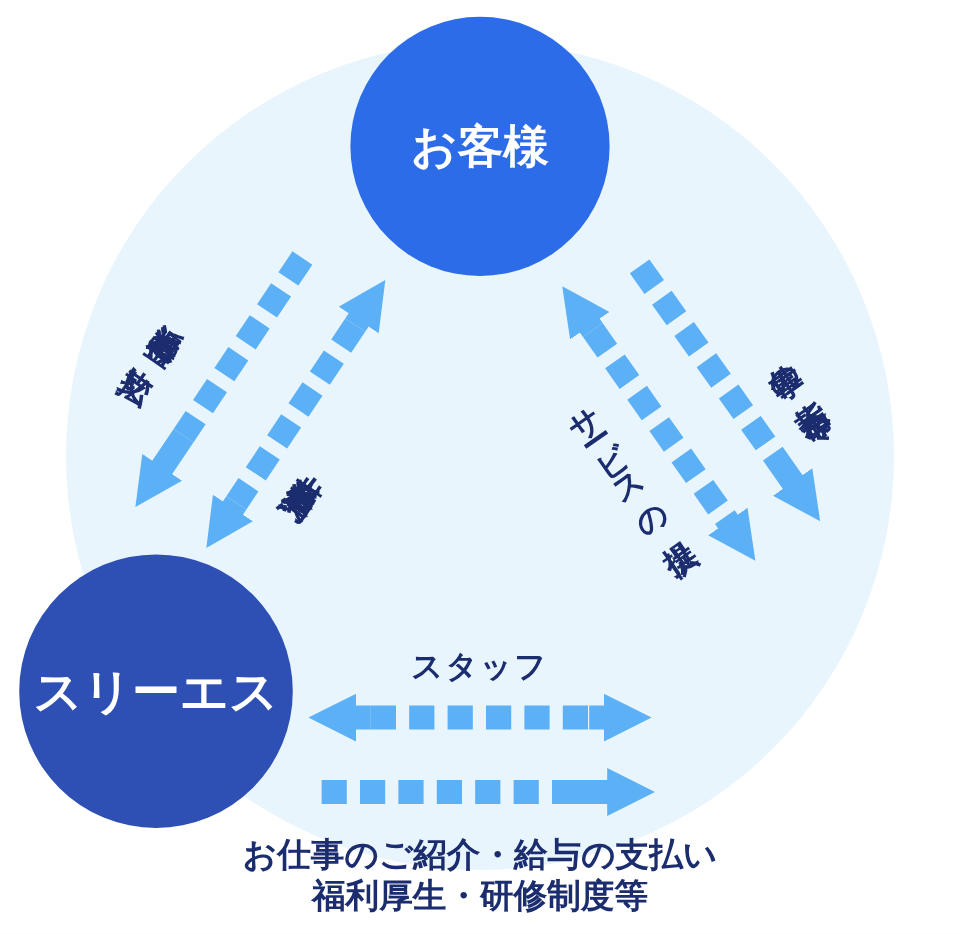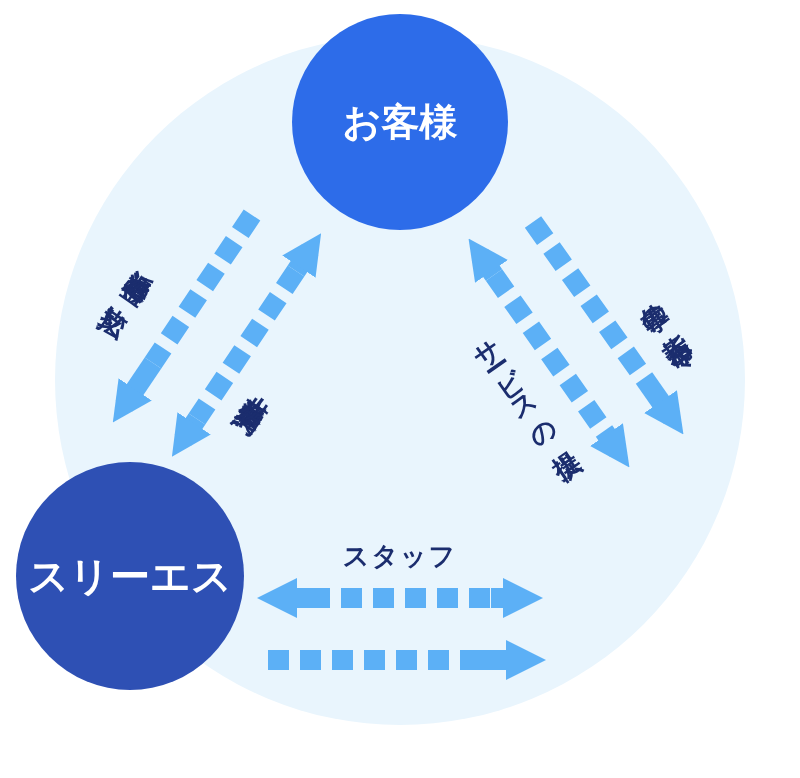--- a/index.html
+++ b/index.html
@@ -105,14 +105,18 @@
 
   <div class="node node-customer">
     <span>お客様</span>
   </div>
 
   <div class="node node-company">
     <span>スリーエス</span>
   </div>
 
 
+  <div class="caption">
+    <div>お仕事のご紹介・給与の支払い</div>
+    <div>福利厚生・研修制度等</div>
+  </div>
 
 </div>
 
 </body></html>

